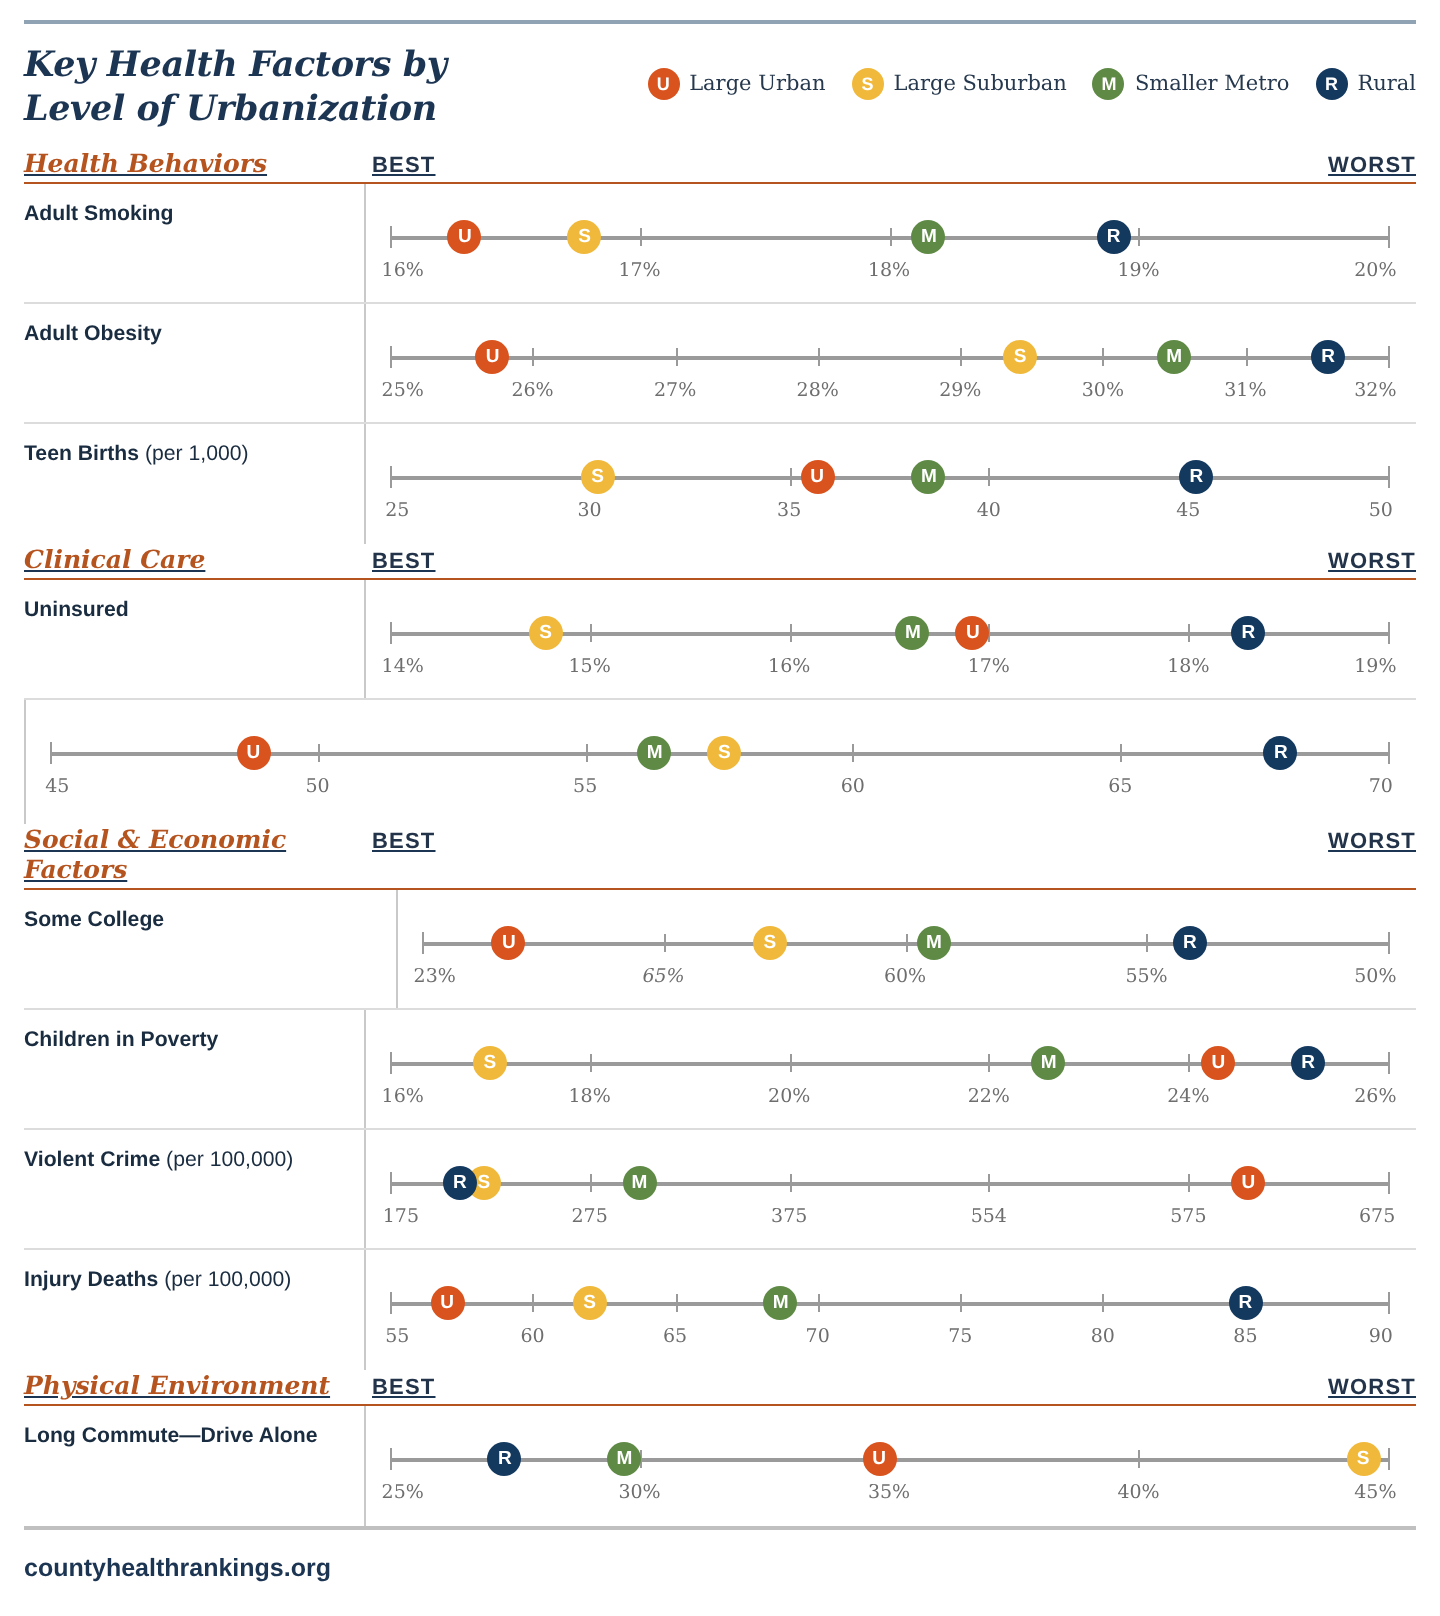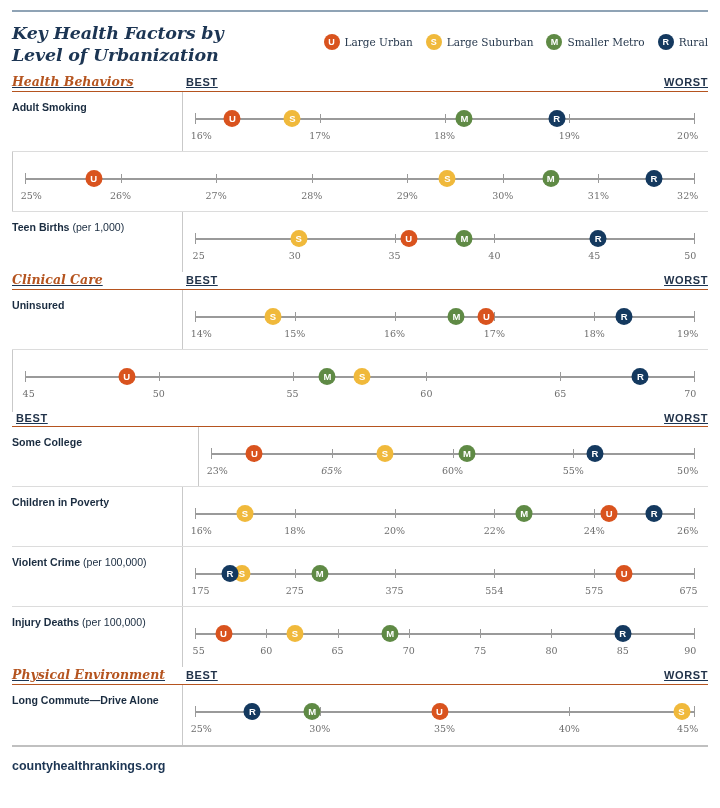--- a/index.html
+++ b/index.html
@@ -136,20 +136,21 @@
                 <div class="tlabel" style="left: 100%; transform: translateX(-80%);">20%</div>
                 <div class="marker" style="left: 7.5%; background: rgb(217, 83, 30);">U</div>
                 <div class="marker" style="left: 19.5%; background: rgb(240, 185, 59);">S</div>
                 <div class="marker" style="left: 54%; background: rgb(95, 138, 69);">M</div>
                 <div class="marker" style="left: 72.5%; background: rgb(20, 57, 95);">R</div>
               </div>
             </div>
           </div>
         </div>
         <div class="row" style="height: 60px;">
+          <div class="row-label"><span>Adult Obesity</span></div>
           <div class="row-chart">
             <div class="axis-wrap">
               <div class="axis">
                 <div class="tick end" style="left: 0%;"></div>
                 <div class="tlabel" style="left: 0%; transform: translateX(-20%);">25%</div>
                 <div class="tick" style="left: 14.2857%;"></div>
                 <div class="tlabel" style="left: 14.2857%;">26%</div>
                 <div class="tick" style="left: 28.5714%;"></div>
                 <div class="tlabel" style="left: 28.5714%;">27%</div>
                 <div class="tick" style="left: 42.8571%;"></div>
@@ -249,20 +250,21 @@
                 <div class="marker" style="left: 45.2%; background: rgb(95, 138, 69);">M</div>
                 <div class="marker" style="left: 50.4%; background: rgb(240, 185, 59);">S</div>
                 <div class="marker" style="left: 92%; background: rgb(20, 57, 95);">R</div>
               </div>
             </div>
           </div>
         </div>
       </div>
       <div class="section">
         <div class="sec-head">
+          <div class="sec-title">Social &amp; Economic Factors</div>
           <div class="bw">
             <span>BEST</span>
             <span>WORST</span>
           </div>
         </div>
         <div class="row" style="height: 60px; gap: 16px;">
           <div class="row-label"><span>Some College</span></div>
           <div class="row-chart">
             <div class="axis-wrap">
               <div class="axis">

